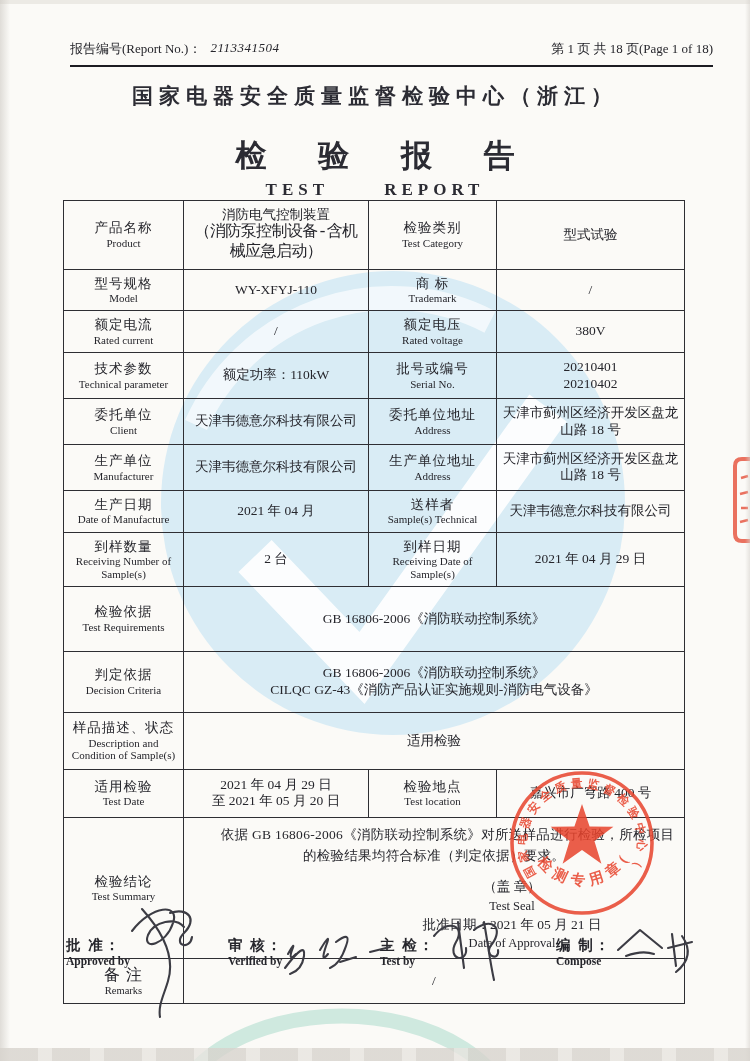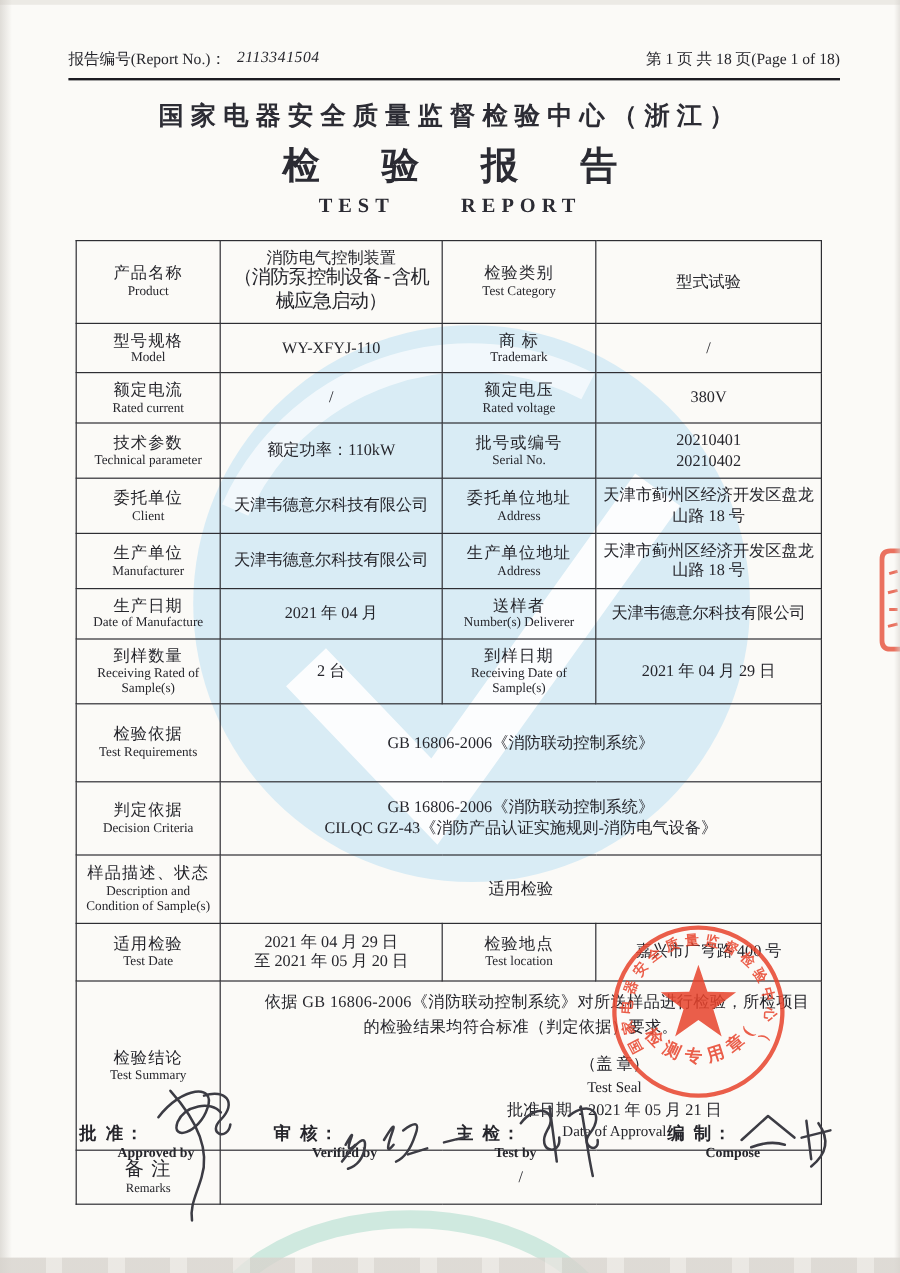--- a/index.html
+++ b/index.html
@@ -18,31 +18,31 @@
   .edge-right{position:absolute;right:0;top:0;width:5px;height:100%;
     background:linear-gradient(to left,#d8d4cf,rgba(250,249,246,0));opacity:.6;z-index:4;}
   .edge-bottom{position:absolute;left:0;bottom:0;width:100%;height:13px;z-index:4;
     background:repeating-linear-gradient(90deg,#d7d3cd 0 38px,#e7e4df 38px 52px);opacity:.8;}
   .edge-top{position:absolute;left:0;top:0;width:100%;height:4px;background:#eceae5;z-index:4;}
 
   
   #watermark{position:absolute;left:0;top:0;z-index:0;}
 
   
-  #hdr{position:absolute;left:57px;top:40px;width:643px;z-index:2;
+  #hdr{position:absolute;left:70px;top:40px;width:643px;z-index:2;
     display:flex;justify-content:space-between;align-items:center;
     border-bottom:2.5px solid #1c1c22;padding-bottom:7px;font-size:13px;}
   #hdr .num{margin-left:9px;letter-spacing:.5px;font-style:italic;}
   #hdr .left{display:flex;}
 
   
   #titles{position:absolute;left:0;top:82px;width:750px;text-align:center;z-index:2;}
   .t-cn{font-size:21px;font-weight:bold;letter-spacing:6px;color:#2c2c34;}
   .t-en{font-size:13.5px;font-weight:bold;margin-top:6px;letter-spacing:0;color:#2c2c34;}
-  .t-rep-cn{font-size:31px;font-weight:bold;letter-spacing:22px;margin-top:7px;text-indent:22px;color:#2b2b33;}
+  .t-rep-cn{font-size:31px;font-weight:bold;letter-spacing:22px;margin-top:25px;text-indent:22px;color:#2b2b33;}
   .t-rep-en{font-size:17px;font-weight:bold;letter-spacing:5px;margin-top:3px;white-space:pre;color:#2b2b33;}
 
   
   #tbl{position:absolute;left:63px;top:200px;z-index:1;
     border-collapse:collapse;table-layout:fixed;width:621px;background:transparent;}
   #tbl td{border:1.4px solid #2e2e33;padding:6px 3px;text-align:center;vertical-align:middle;
     font-size:13.5px;line-height:1.22;background:transparent;}
   #tbl .lbl .cn{font-size:13.5px;letter-spacing:1px;}
   #tbl .lbl .en{font-size:11px;line-height:1.12;text-align:center;}
   .pre{white-space:pre-line;}
@@ -50,21 +50,21 @@
   td.summary-cell{vertical-align:top;text-align:left;padding:5px 9px 3px 9px;}
   .sum-text{font-size:13.5px;line-height:1.6;text-indent:2em;letter-spacing:.3px;}
   .seal-block{width:280px;margin-left:185px;margin-top:10px;text-align:center;
     font-size:13.5px;line-height:1.45;}
   .seal-block .en{font-size:12.5px;}
   td.remarks-val{text-align:left;padding-left:10px;vertical-align:top;font-size:13px;}
 
   
   .sig-label{position:absolute;z-index:2;line-height:1.25;font-weight:bold;}
   .sig-label .cn{font-size:14.5px;letter-spacing:2px;}
-  .sig-label .en{font-size:11.5px;margin-left:32px;}
+  .sig-label .en{font-size:11.5px;}
   .sig{position:absolute;z-index:3;}
   .sig path{fill:none;stroke:#3c3c44;stroke-width:2.1;stroke-linecap:round;stroke-linejoin:round;}
 
   
   #seal{position:absolute;left:503px;top:763px;z-index:3;opacity:.85;}
   #ride-seal{position:absolute;right:0;top:456px;z-index:3;opacity:.8;}
 </style>
 </head>
 <body>
 
@@ -185,29 +185,29 @@
     </tr>
 
     <tr style="height:37px">
       <td class="lbl">
             <div class="cn">生产日期</div>
             <div class="en">Date of Manufacture</div>
           </td>
       <td>2021 年 04 月</td>
       <td class="lbl">
             <div class="cn">送样者</div>
-            <div class="en">Number(s) Deliverer</div>
+            <div class="en">Sample(s) Technical</div>
           </td>
       <td>天津韦德意尔科技有限公司</td>
     </tr>
 
     <tr style="height:52px">
       <td class="lbl">
             <div class="cn">到样数量</div>
-            <div class="en">Receiving Rated of Sample(s)</div>
+            <div class="en">Receiving Number of Sample(s)</div>
           </td>
       <td>2 台</td>
       <td class="lbl">
             <div class="cn">到样日期</div>
             <div class="en">Receiving Date of Sample(s)</div>
           </td>
       <td>2021 年 04 月 29 日</td>
     </tr>
 
     <tr style="height:65px">

